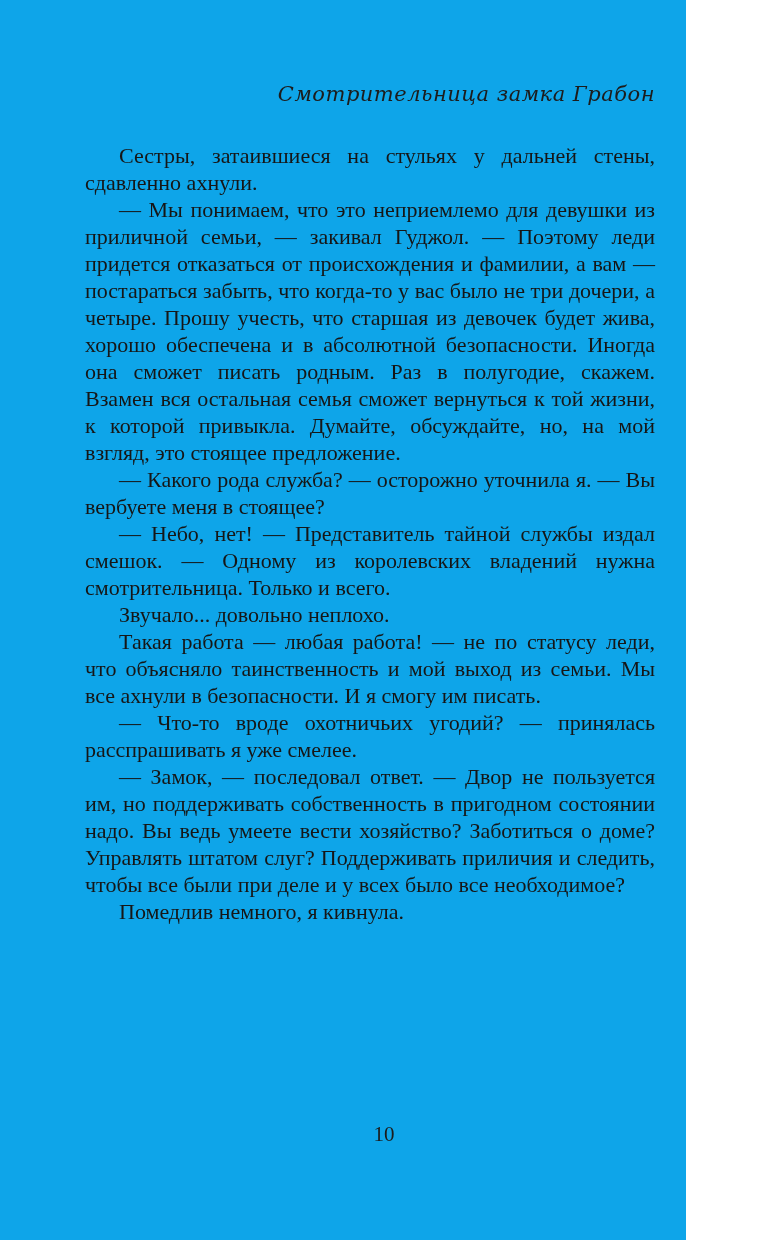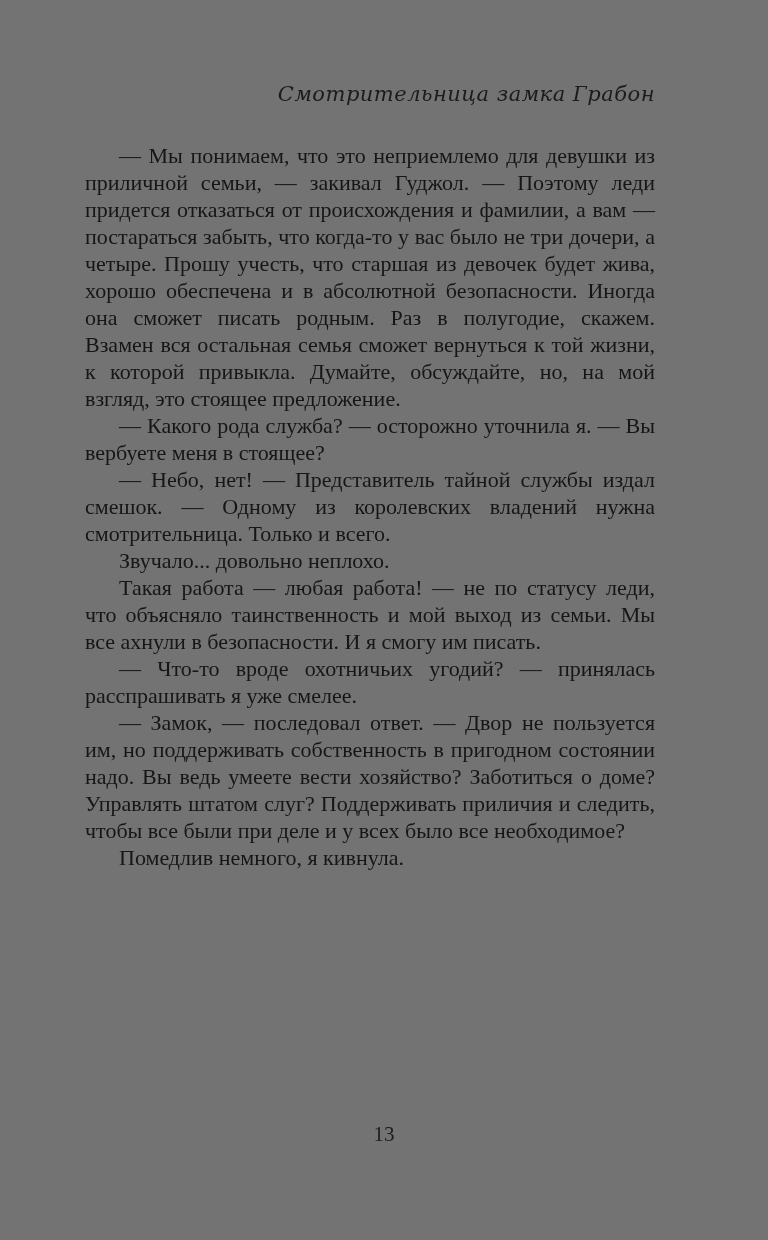--- a/index.html
+++ b/index.html
@@ -2,23 +2,23 @@
 <html lang="ru"><head>
 <meta charset="utf-8">
 <style>
   html, body {
     margin: 0;
     padding: 0;
     background: #ffffff;
   }
   .page {
     position: relative;
-    width: 768px;
+    width: 686px;
     height: 1240px;
-    background: #737373;
+    background: #0ea5e9;
     font-family: "Liberation Serif", serif;
     color: #161616;
     overflow: hidden;
     box-sizing: border-box;
   }
   .running-head {
     position: absolute;
     top: 82px;
     left: 85px;
     width: 570px;
@@ -54,25 +54,26 @@
   }
 </style>
 </head>
 <body>
 
 <div class="page">
 
   <div class="running-head">Смотрительница замка Грабон</div>
 
   <div class="body-text">
+    <p>Сестры, затаившиеся на стульях у дальней стены, сдавленно ахнули.</p>
     <p>— Мы понимаем, что это неприемлемо для девушки из приличной семьи, — закивал Гуджол. — Поэтому леди придется отказаться от происхождения и фамилии, а вам — постараться забыть, что когда-то у вас было не три дочери, а четыре. Прошу учесть, что старшая из девочек будет жива, хорошо обеспечена и в абсолютной безопасности. Иногда она сможет писать родным. Раз в полугодие, скажем. Взамен вся остальная семья сможет вернуться к той жизни, к которой привыкла. Думайте, обсуждайте, но, на мой взгляд, это стоящее предложение.</p>
     <p>— Какого рода служба? — осторожно уточнила я. — Вы вербуете меня в стоящее?</p>
     <p>— Небо, нет! — Представитель тайной службы издал смешок. — Одному из королевских владений нужна смотрительница. Только и всего.</p>
     <p>Звучало... довольно неплохо.</p>
     <p>Такая работа — любая работа! — не по статусу леди, что объясняло таинственность и мой выход из семьи. Мы все ахнули в безопасности. И я смогу им писать.</p>
     <p>— Что-то вроде охотничьих угодий? — принялась расспрашивать я уже смелее.</p>
     <p>— Замок, — последовал ответ. — Двор не пользуется им, но поддерживать собственность в пригодном состоянии надо. Вы ведь умеете вести хозяйство? Заботиться о доме? Управлять штатом слуг? Поддерживать приличия и следить, чтобы все были при деле и у всех было все необходимое?</p>
     <p>Помедлив немного, я кивнула.</p>
   </div>
 
-  <div class="page-number">13</div>
+  <div class="page-number">10</div>
 
 </div>
 
 </body></html>

